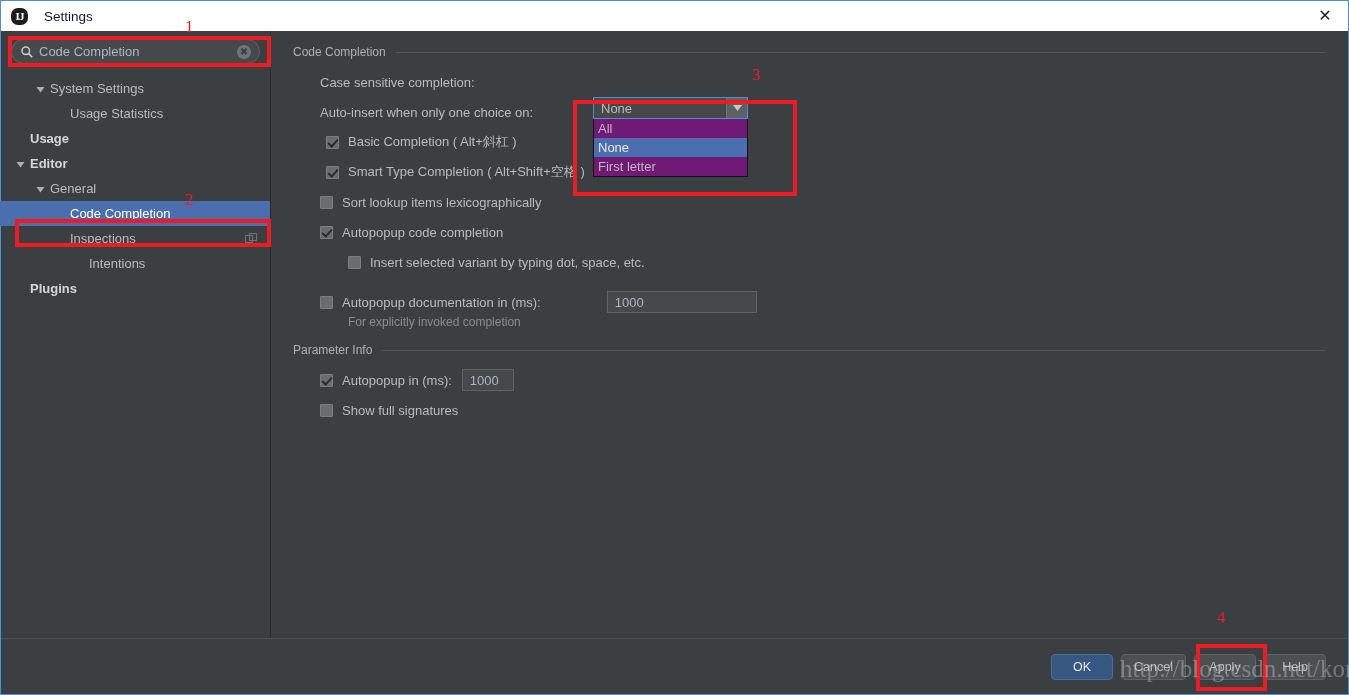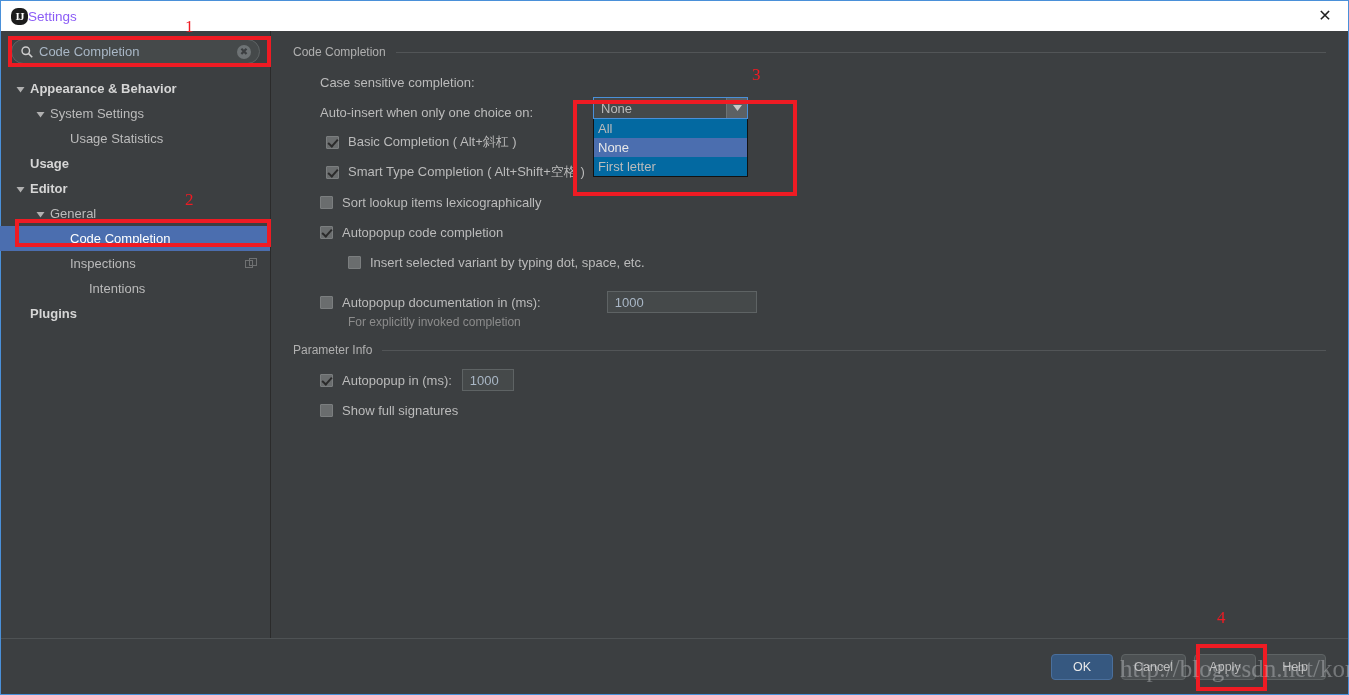--- a/index.html
+++ b/index.html
@@ -43,23 +43,23 @@
     font-weight: bold;
     font-family: "Liberation Serif", serif;
     display: flex;
     align-items: center;
     justify-content: center;
     letter-spacing: -1px;
     border-radius: 7px;
     flex: 0 0 auto;
   }
   #title-text {
-    margin-left: 0;
+    margin-left: 16px;
     font-size: 13.5px;
-    color: #8b5cf6;
+    color: #0f172a;
   }
   #close-btn {
     position: absolute;
     right: 0; top: 0;
     width: 46px; height: 29px;
     display: flex;
     align-items: center;
     justify-content: center;
     color: #222;
     font-size: 16px;
@@ -269,21 +269,21 @@
   #combo-arrow {
     width: 21px; height: 20px;
     background: #5c6164;
     border-left: 1px solid #6d7376;
     display: flex;
     align-items: center;
     justify-content: center;
     flex: 0 0 auto;
   }
   #combo-list {
-    background: #0369a1;
+    background: #701a75;
     border: 1px solid #121212;
     border-top: none;
   }
   .opt {
     height: 19px;
     font-size: 13px;
     color: #bbbbbb;
     display: flex;
     align-items: center;
     padding-left: 4px;
@@ -368,26 +368,20 @@
           <svg class="mag-icon" viewBox="0 0 16 16">
             <circle cx="6.6" cy="6.6" r="4.3" fill="none" stroke="#cfcfcf" stroke-width="1.6"></circle>
             <line x1="9.8" y1="9.8" x2="14" y2="14" stroke="#cfcfcf" stroke-width="1.8"></line>
           </svg>
           <div id="search-value" title="Search settings">Code Completion</div>
           <div id="search-clear">✖</div>
         </div>
       </div>
 
       <div id="tree">
-          <div class="tree-row bold" style="padding-left: 14px;">
-            <span class="arrow"><svg viewBox="0 0 11 11" width="11" height="11">
-                <polygon points="1.5,3 9.5,3 5.5,8.5" fill="#b0b0b0"></polygon>
-              </svg></span>
-            <span>Appearance &amp; Behavior</span>
-          </div>
           <div class="tree-row" style="padding-left: 34px;">
             <span class="arrow"><svg viewBox="0 0 11 11" width="11" height="11">
                 <polygon points="1.5,3 9.5,3 5.5,8.5" fill="#b0b0b0"></polygon>
               </svg></span>
             <span>System Settings</span>
           </div>
           <div class="tree-row" style="padding-left: 54px;">
             <span class="arrow"></span>
             <span>Usage Statistics</span>
           </div>

